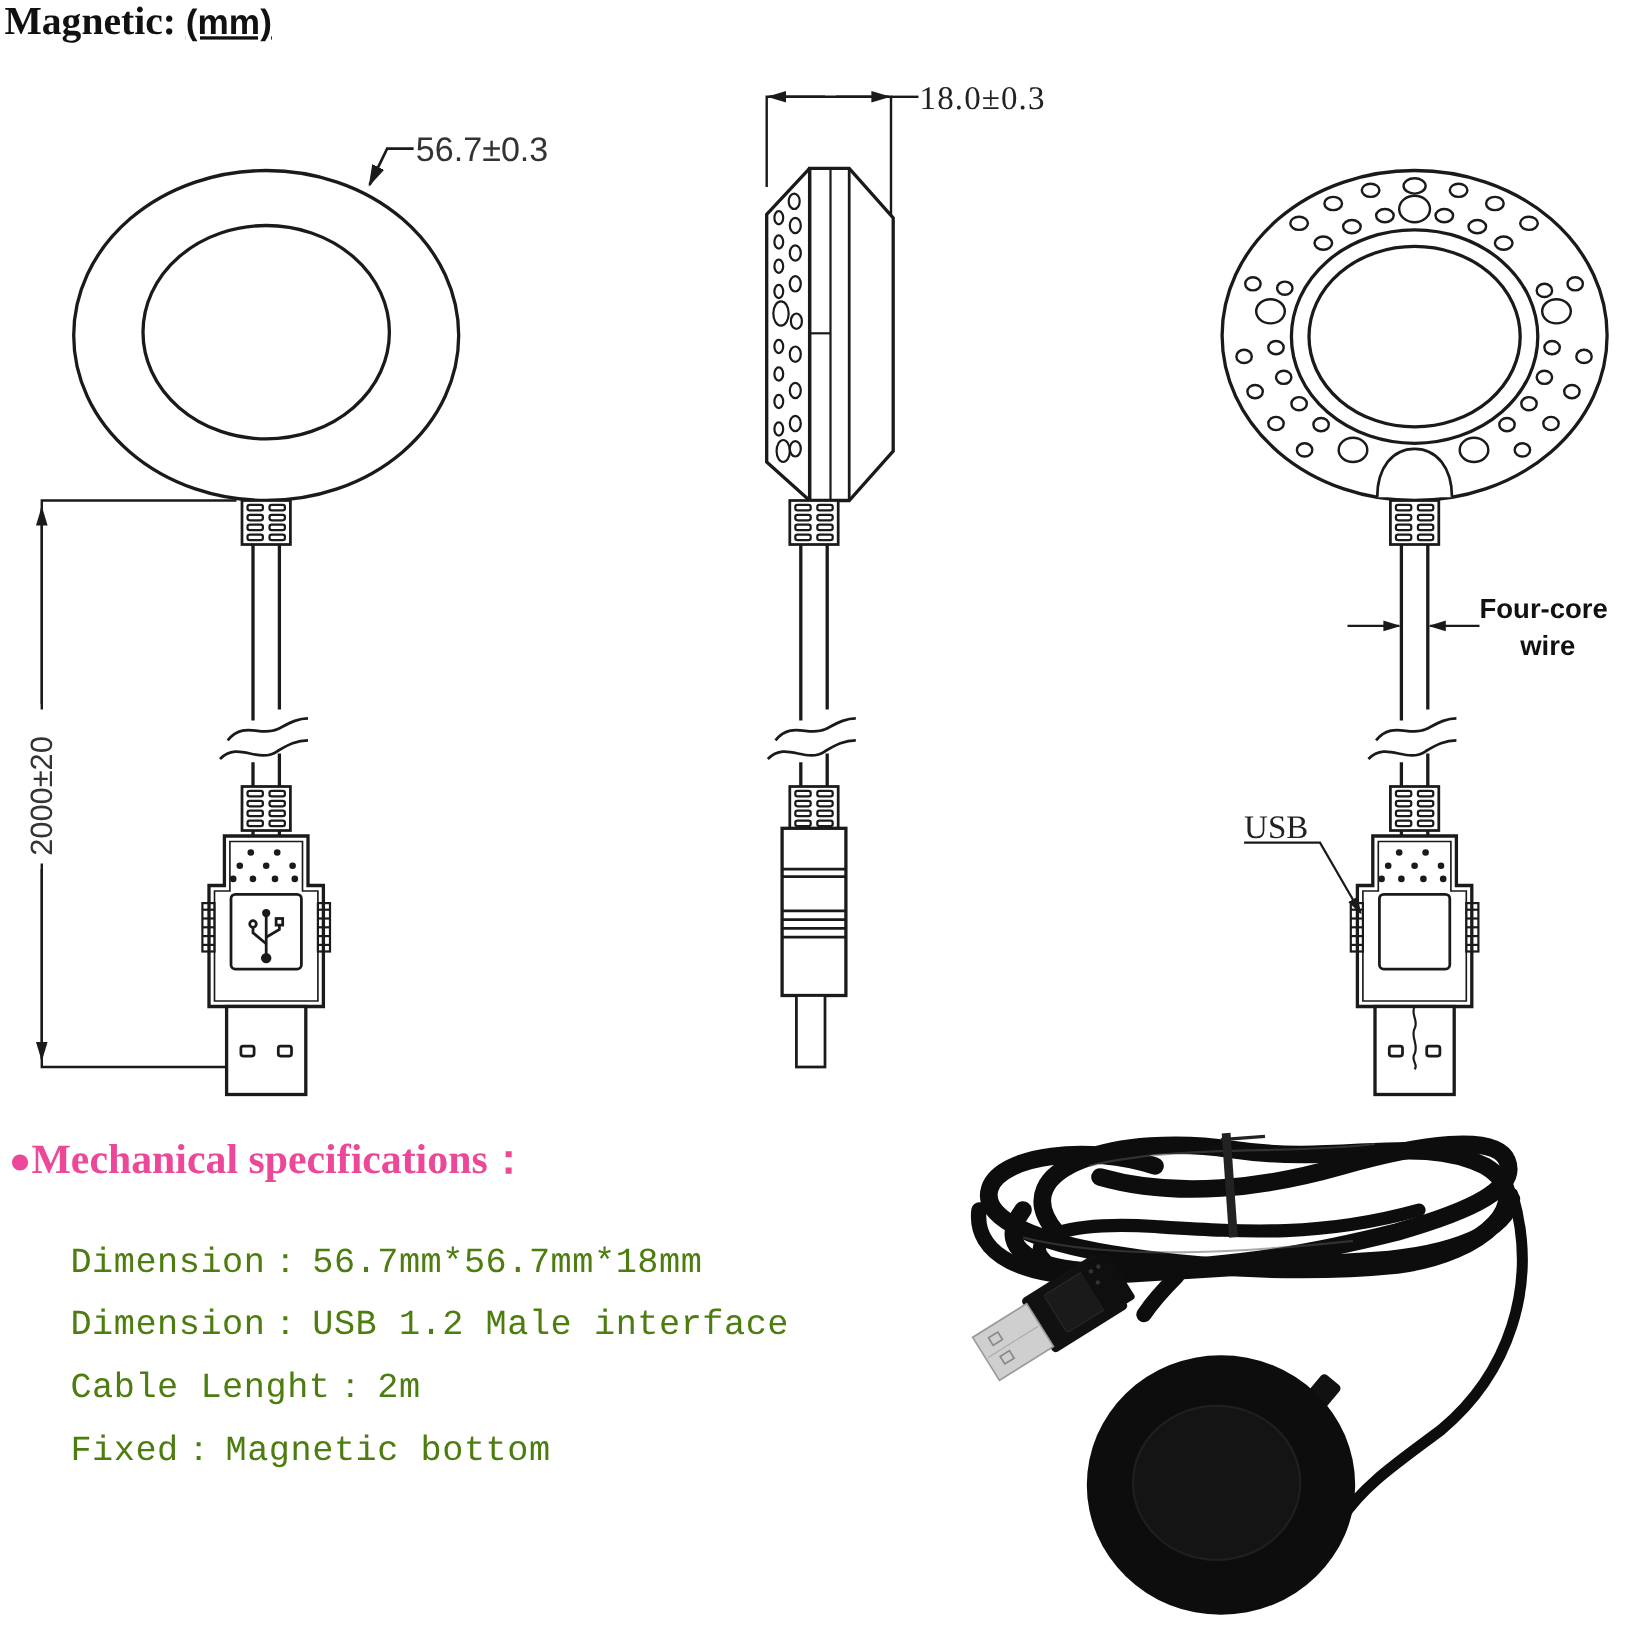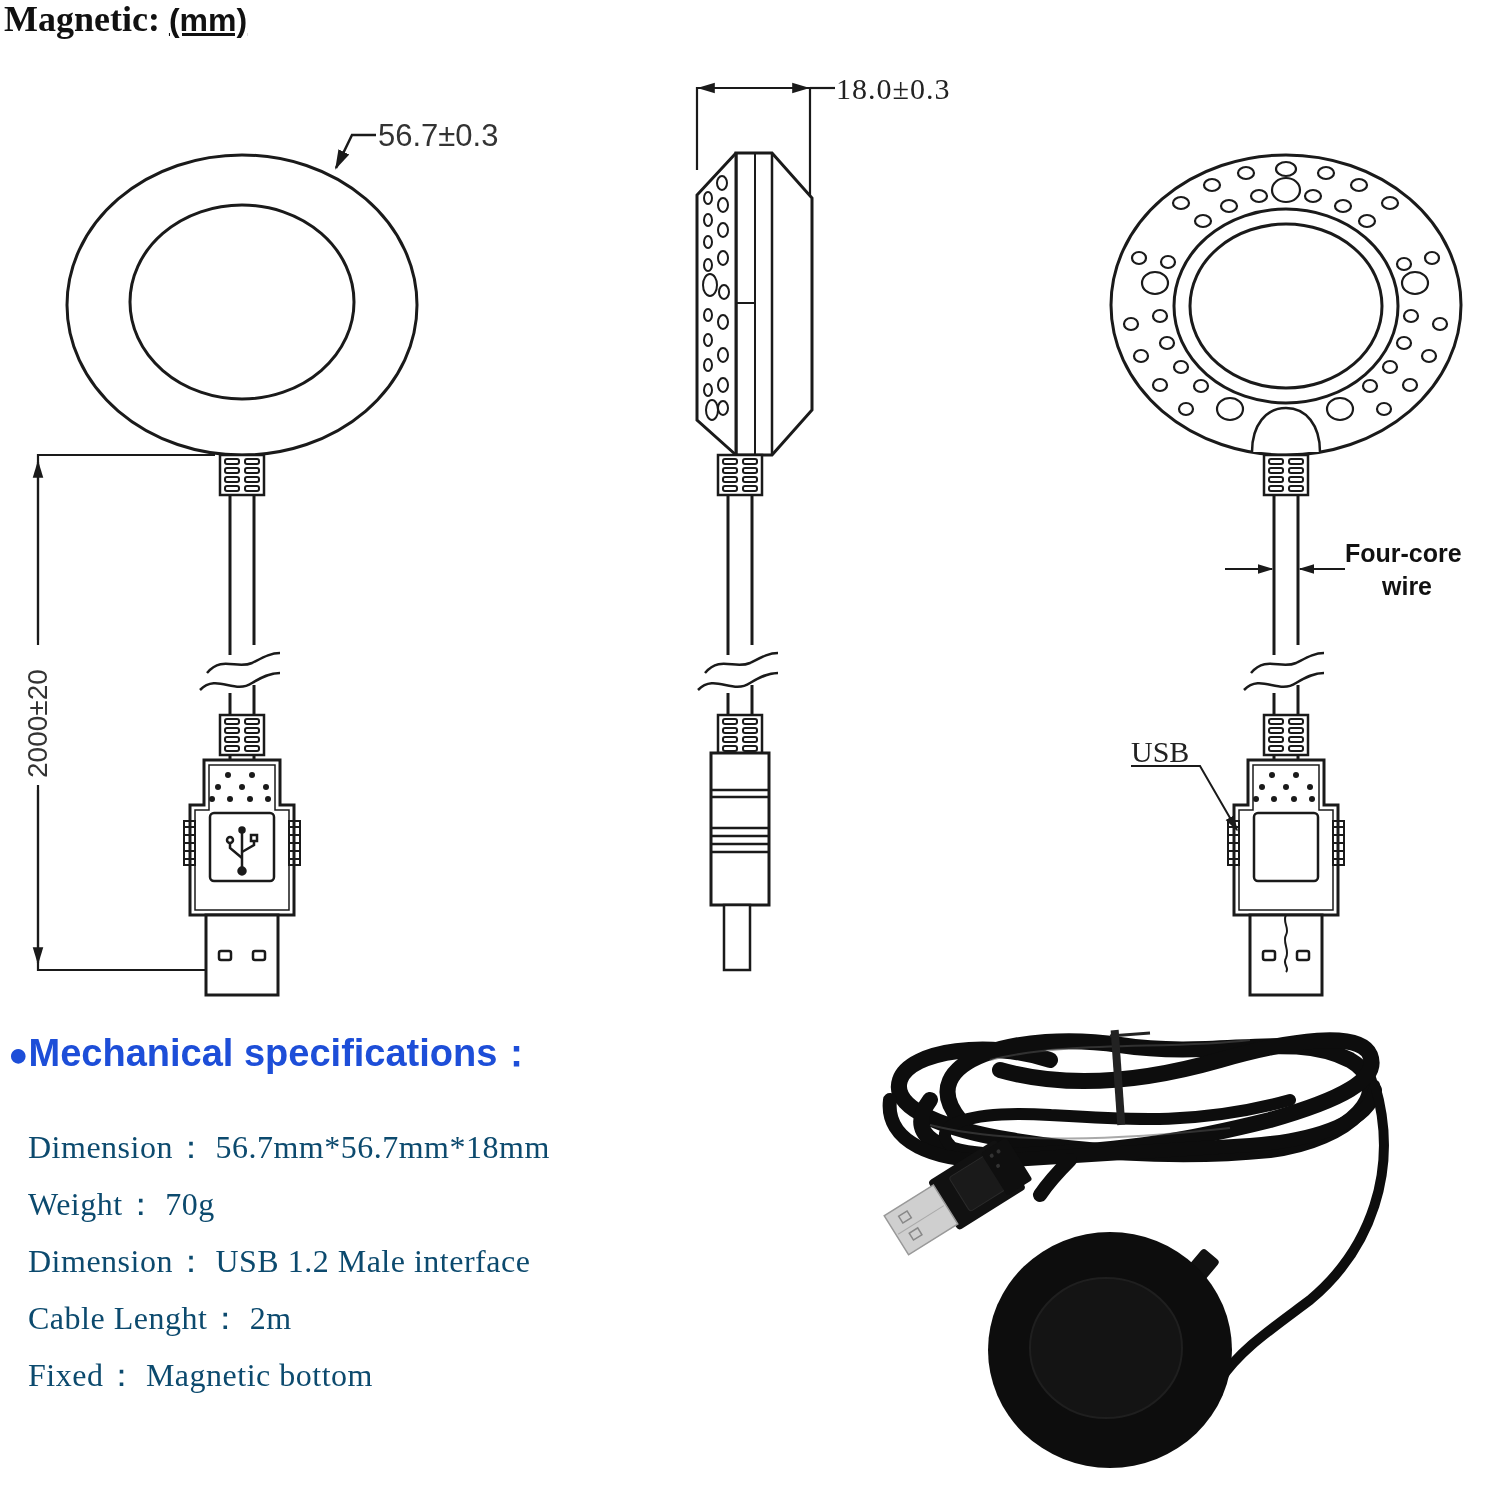--- a/index.html
+++ b/index.html
@@ -5,24 +5,24 @@
   html, body { margin:0; padding:0; background:#ffffff; }
   body { width:1487px; height:1487px; position:relative; overflow:hidden; font-family:"Liberation Sans", sans-serif; color:#111; }
   .title { position:absolute; left:4px; top:-2px; font-family:"Liberation Serif", serif; font-size:36px; font-weight:bold; color:#111; white-space:nowrap; }
   .title .unit { font-family:"Liberation Sans", sans-serif; font-weight:bold; font-size:32px;text-decoration:underline; }
   svg.drawing { position:absolute; left:0; top:0; }
   .dim-text-sans { font-family:"Liberation Sans", sans-serif; font-size:31px; fill:#333; }
   .dim-text-serif { font-family:"Liberation Serif", serif; font-size:30px; fill:#222; letter-spacing:1px; }
   .label-bold { font-family:"Liberation Sans", sans-serif; font-size:25px; font-weight:bold; fill:#111; }
   .usb-label { font-family:"Liberation Serif", serif; font-size:30px; fill:#222; }
   .specs { position:absolute; left:8px; top:1028px; }
-  .specs-heading { font-family:Liberation Sans, sans-serif; font-size:38px; font-weight:bold; color:#1d4ed8; white-space:nowrap; }
+  .specs-heading { font-family:Liberation Serif, serif; font-size:38px; font-weight:bold; color:#ec4899; white-space:nowrap; }
   .specs-heading .bullet { font-size:34px; }
   .spec-list { margin-top:40px; margin-left:20px; }
-  .spec-row { font-family:Liberation Serif, serif; font-size:32px; color:#0c4a6e; height:57px; line-height:57px; white-space:nowrap; letter-spacing:0.5px; }
+  .spec-row { font-family:Liberation Mono, monospace; font-size:32px; color:#4d7c0f; height:57px; line-height:57px; white-space:nowrap; letter-spacing:0.5px;margin-left:36px; }
   .spec-row .sep { padding:0 8px 0 2px; }
   .photo { position:absolute; left:870px; top:1000px; width:560px; height:487px; }
 </style>
 </head>
 <body>
 
 <div class="title">
   <span>Magnetic:</span>
   <span class="unit">(mm)</span>
 </div>
@@ -242,23 +242,20 @@
 
 <div class="specs">
   <div class="specs-heading">
     <span class="bullet">●</span><span>Mechanical specifications：</span>
   </div>
   <div class="spec-list">
     <div class="spec-row">
       <span>Dimension</span><span class="sep">：</span><span>56.7mm*56.7mm*18mm</span>
     </div>
     <div class="spec-row">
-      <span>Weight</span><span class="sep">：</span><span>70g</span>
-    </div>
-    <div class="spec-row">
       <span>Dimension</span><span class="sep">：</span><span>USB 1.2 Male interface</span>
     </div>
     <div class="spec-row">
       <span>Cable Lenght</span><span class="sep">：</span><span>2m</span>
     </div>
     <div class="spec-row">
       <span>Fixed</span><span class="sep">：</span><span>Magnetic bottom</span>
     </div>
   </div>
 </div>

